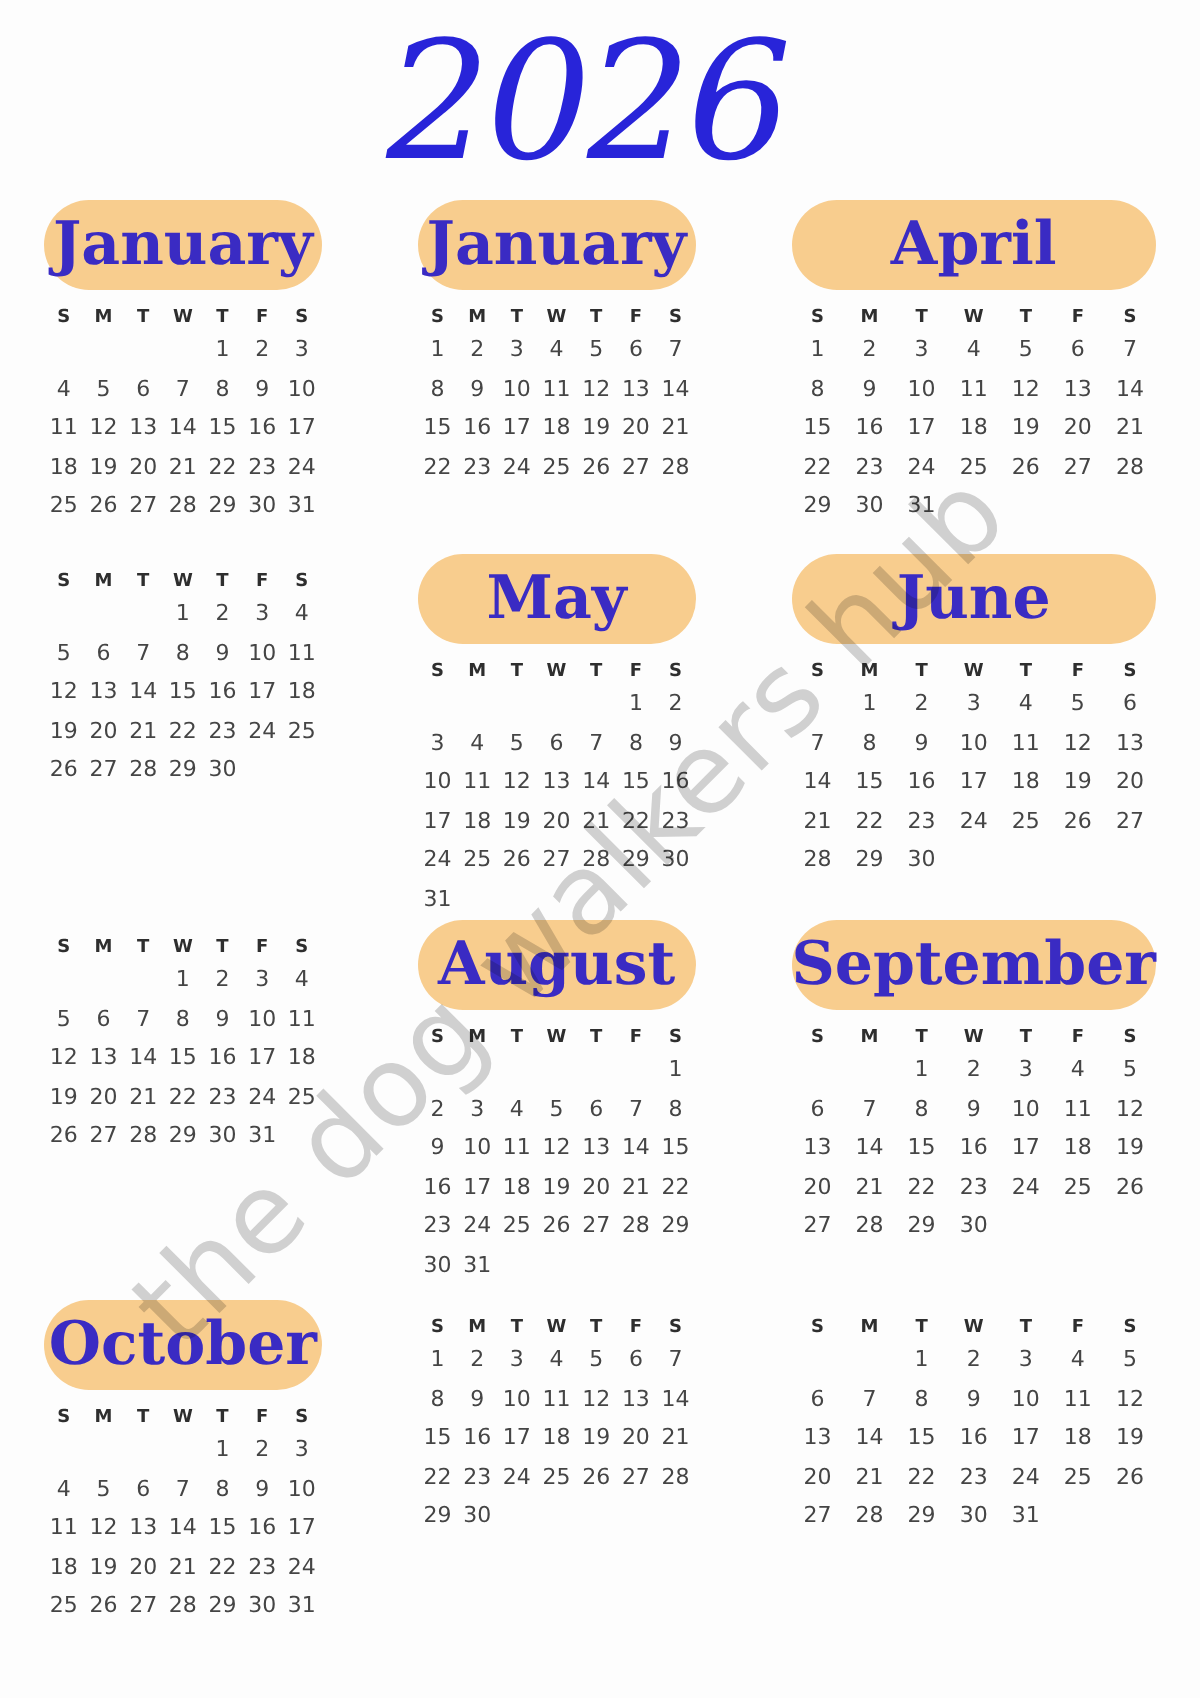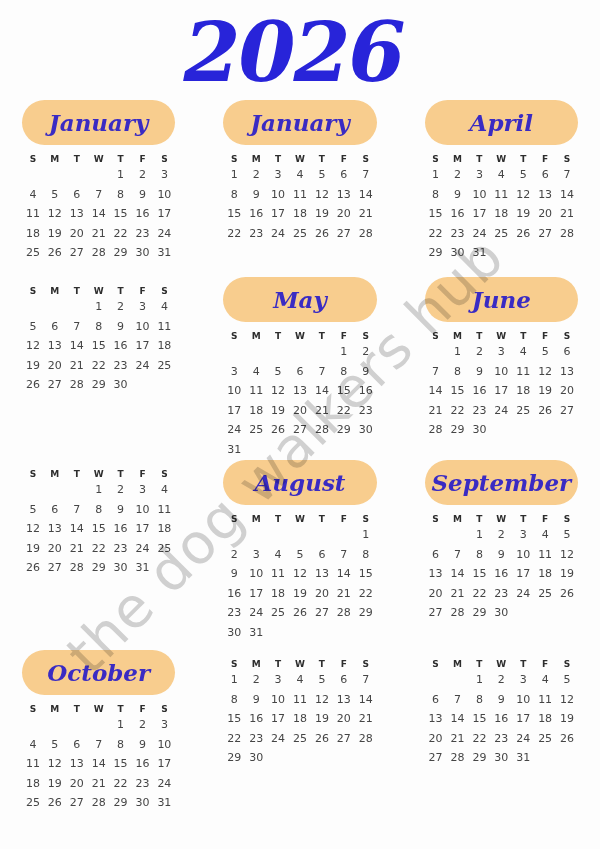--- a/index.html
+++ b/index.html
@@ -21,21 +21,21 @@
     background:var(--page-bg);
     overflow:hidden;
   }
   .year-title{
     position:absolute;
     top:0;left:0;right:13px;height:100px;
     line-height:104px;
     text-align:center;
     font-family:"DejaVu Serif","Liberation Serif",serif;
     font-style:italic;
-    font-weight:700;
+    font-weight:400;
     font-size:82px;
     letter-spacing:-2px;
     color:var(--title-color);
   }
   .months-grid{
     position:absolute;
     top:100px;left:22px;right:22px;
     display:grid;
     grid-template-columns:repeat(3,1fr);
     grid-template-rows:177px 183px 190px auto;
@@ -44,23 +44,22 @@
   }
   .month{width:100%;}
   .month-pill{
     height:45px;
     border-radius:23px;
     background:var(--pill-bg);
     display:flex;align-items:center;justify-content:center;
   }
   .month-name{
     font-family:"DejaVu Serif","Liberation Serif",serif;
-    font-style:italic;
     font-weight:600;
-    font-size:23px;
+    font-size:30px;
     color:var(--month-color);
     white-space:nowrap;
   }
   .dow-row{
     margin-top:7px;
     display:grid;
     grid-template-columns:repeat(7,1fr);
     font-size:9px;
     font-weight:bold;
     color:var(--dow-color);

